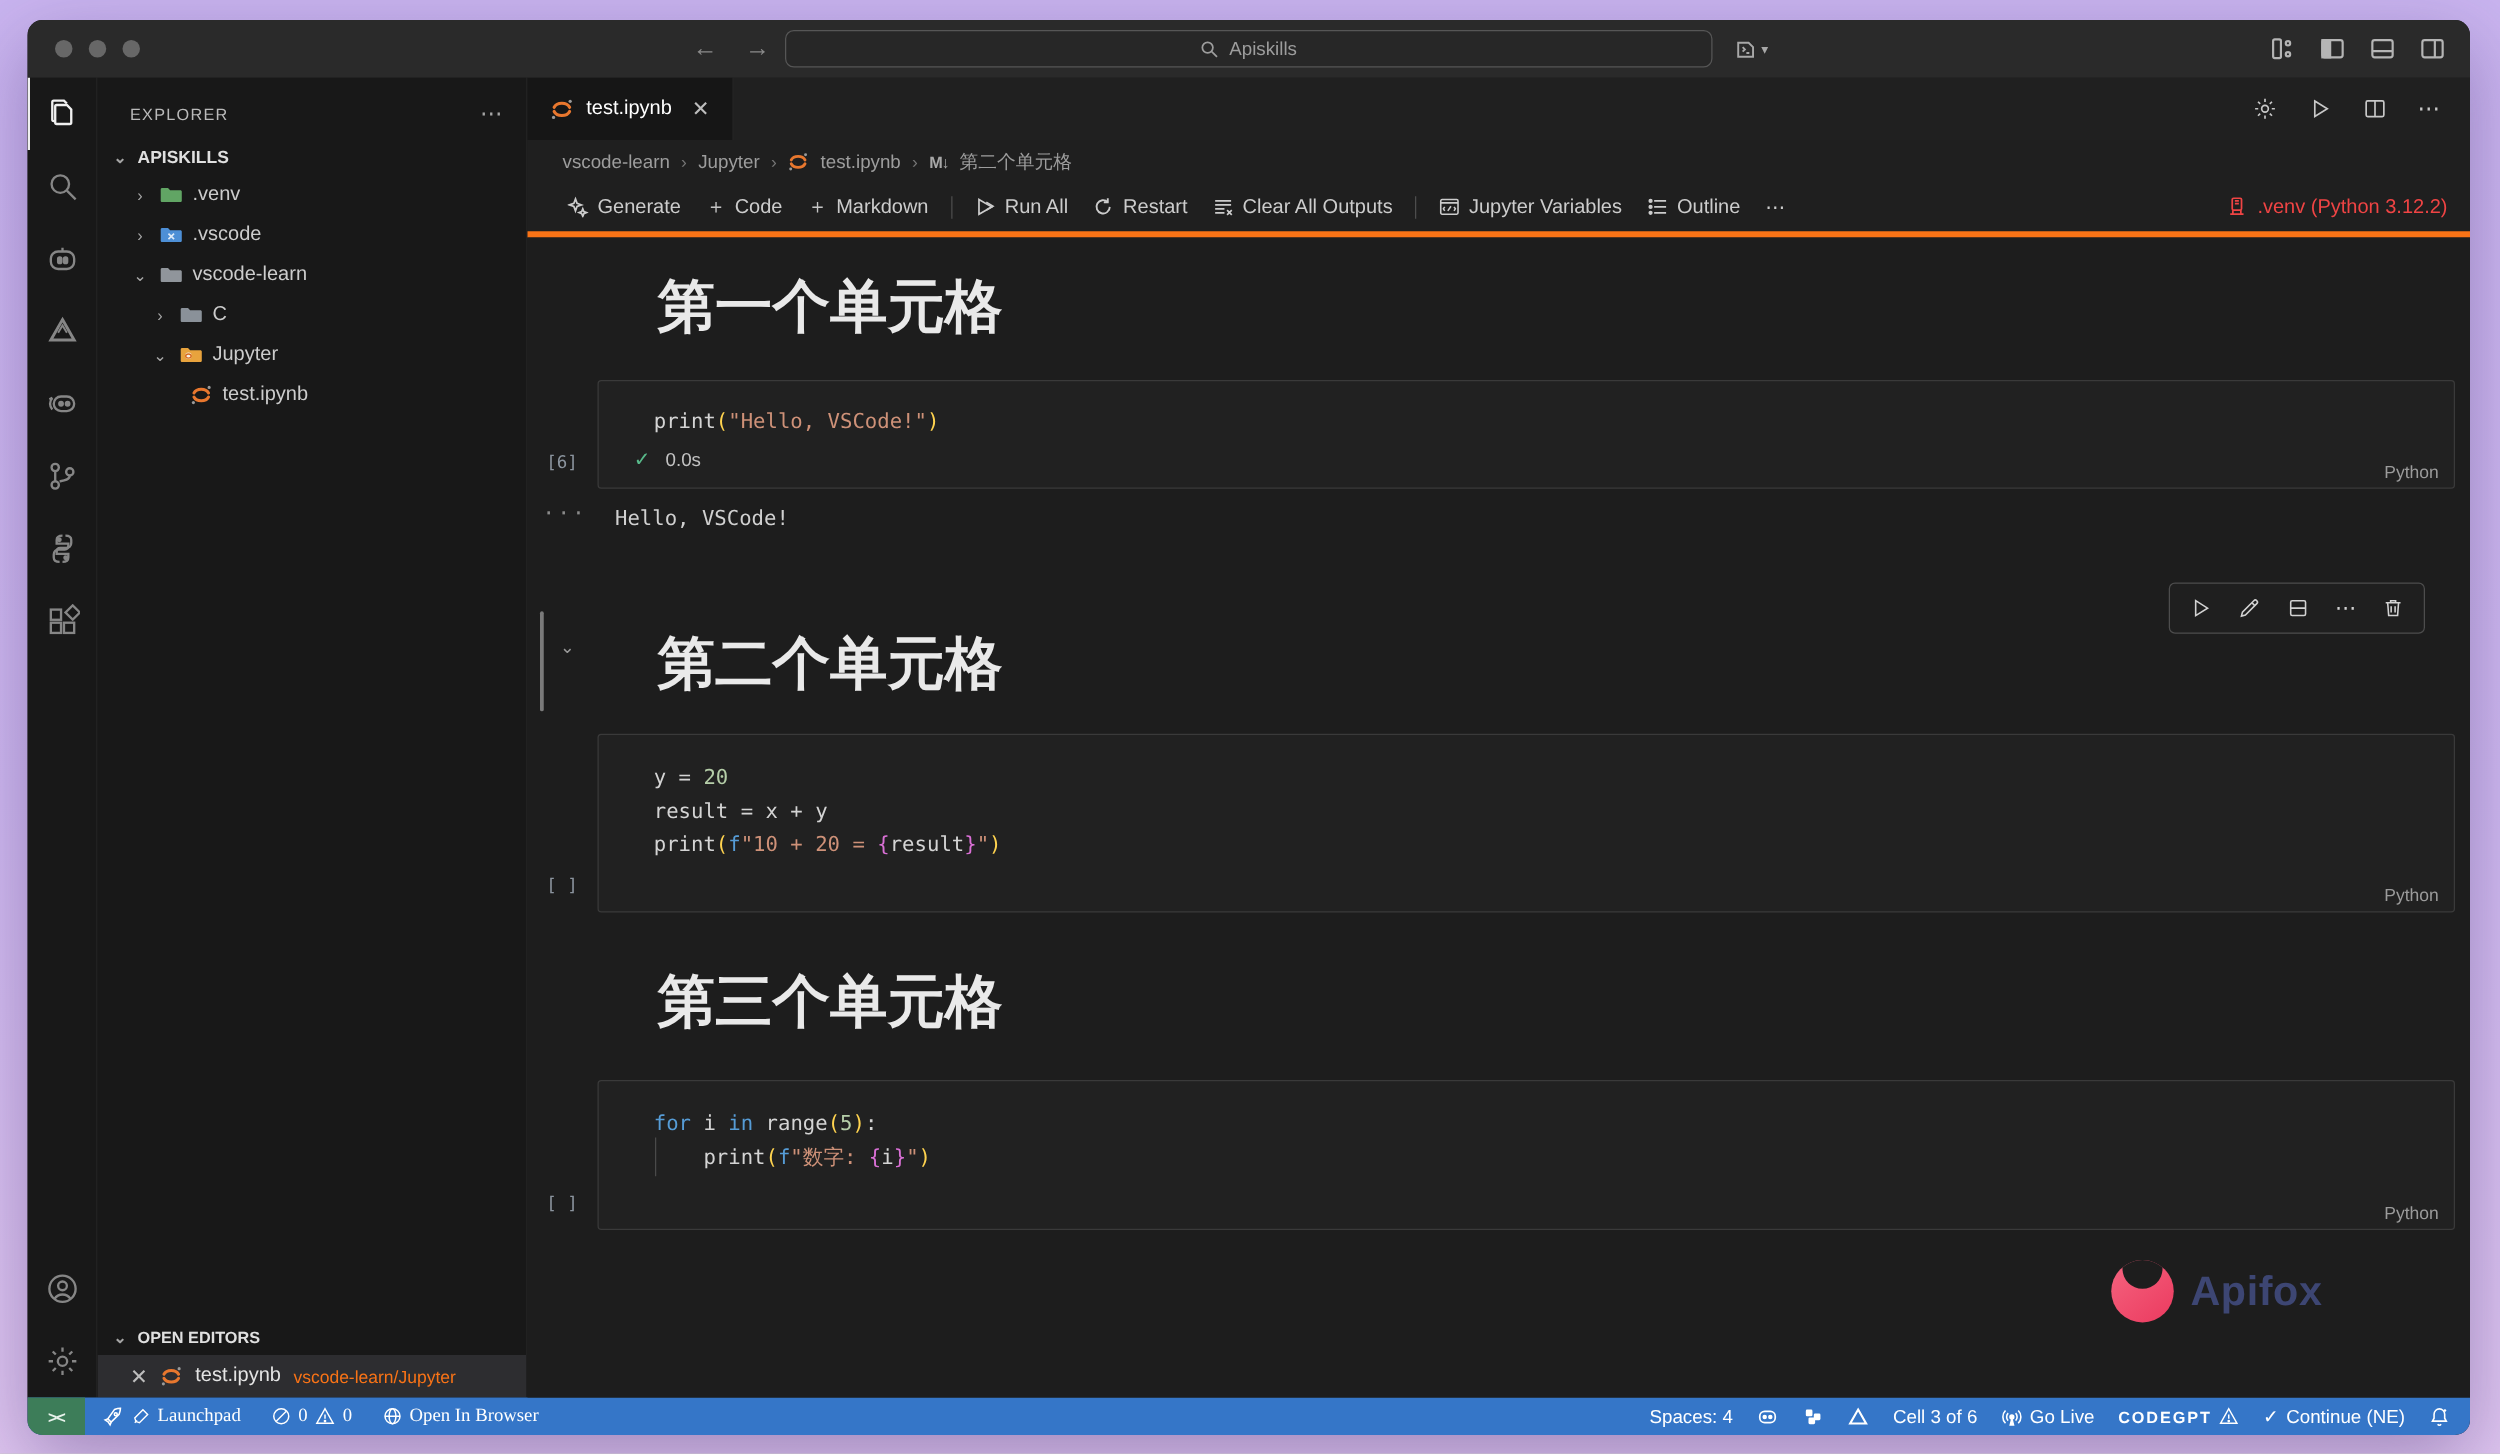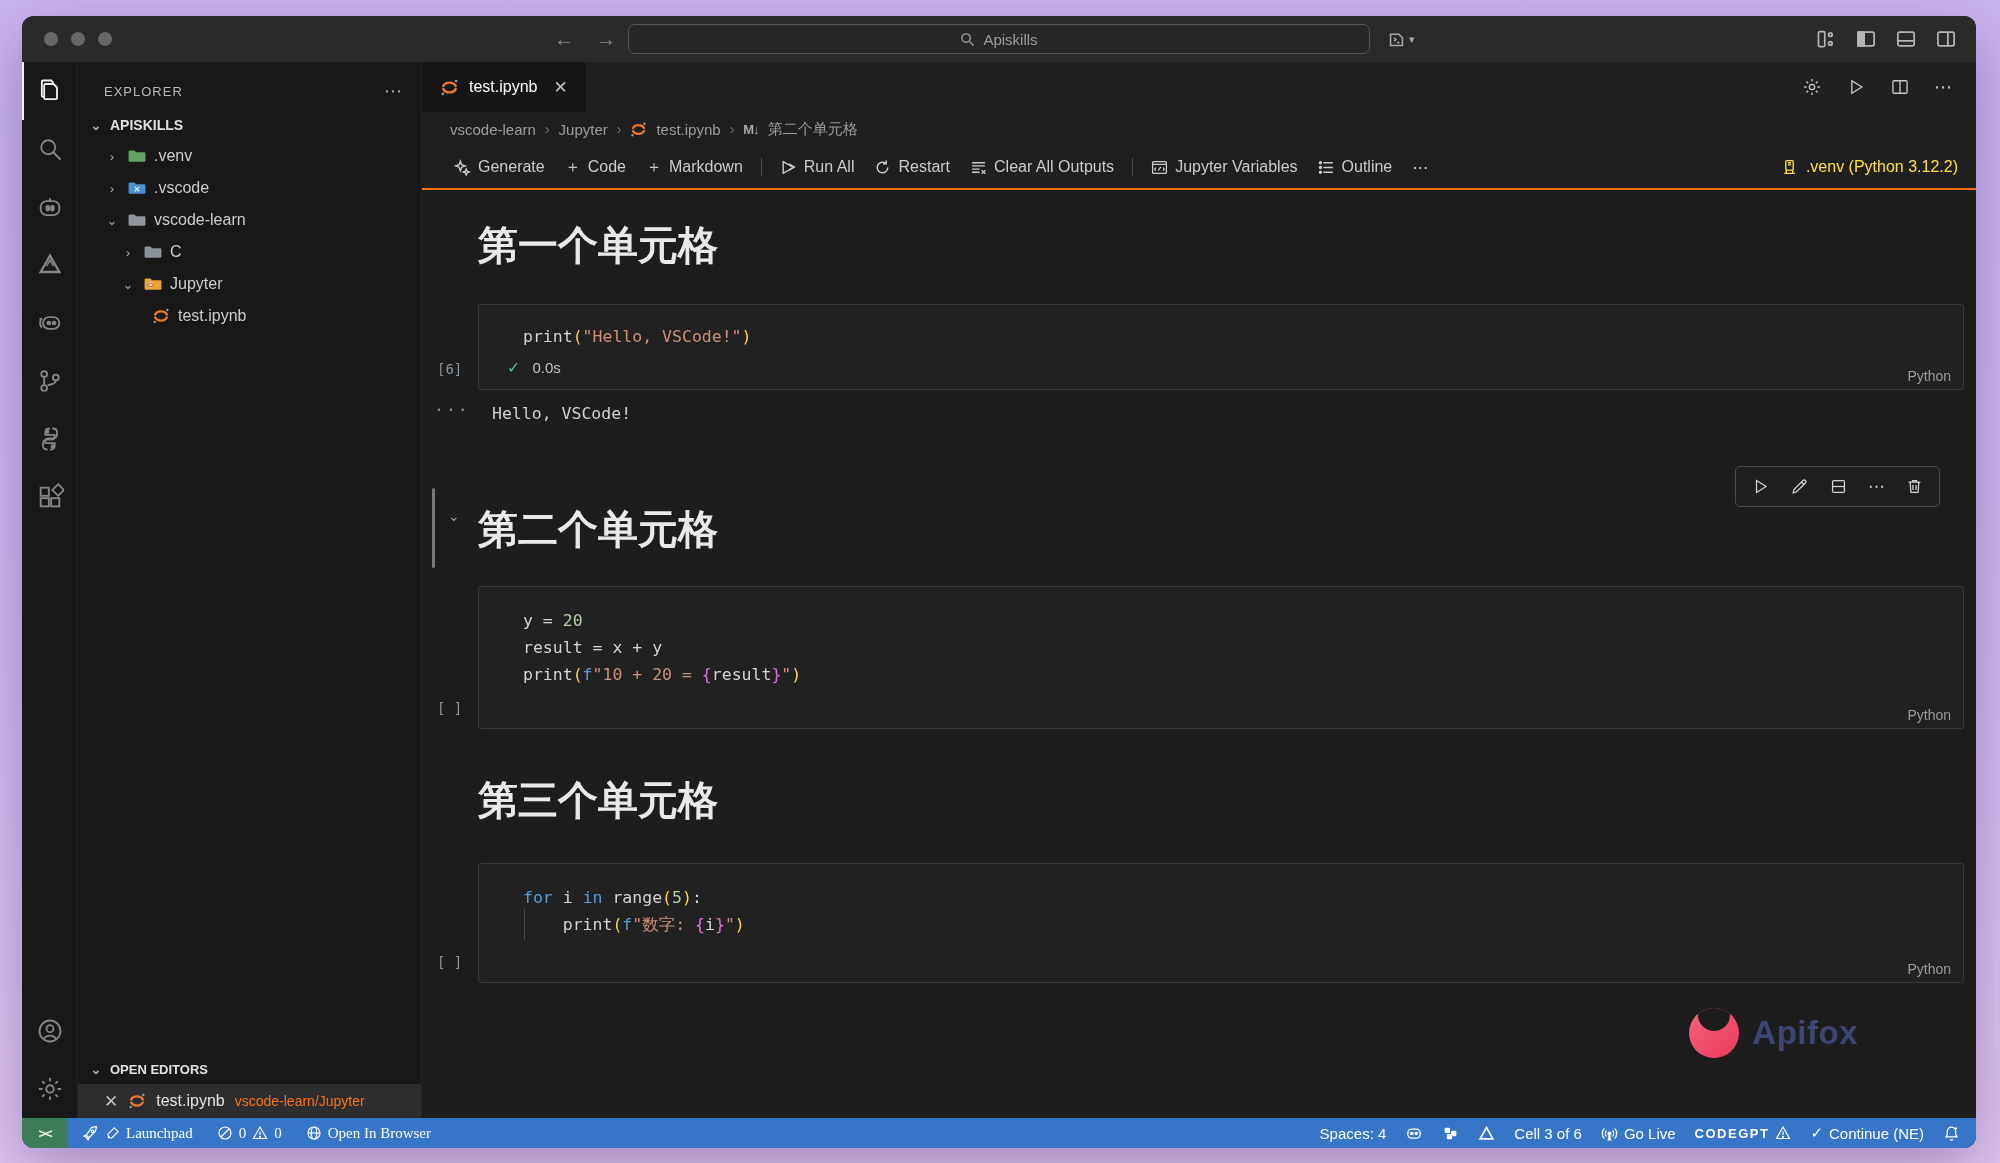--- a/index.html
+++ b/index.html
@@ -58,30 +58,30 @@
     font-size:16px; color:#ffffff; border-right:1px solid #262626; }
   .tab .close-x { margin-left:6px; }
   .tab-actions { margin-left:auto; display:flex; align-items:center; gap:24px;
     padding-right:24px; color:#c8c8c8; }
   .breadcrumbs { height:34px; display:flex; align-items:center; gap:9px; padding-left:28px;
     font-size:15px; color:#9d9d9d; flex:none; }
   .bc-sep { color:#767676; font-size:14px; }
   .md-glyph { font-size:13px; font-weight:bold; color:#a8a8a8; letter-spacing:-1px; }
 
   .nbtoolbar { height:44px; display:flex; align-items:center; padding:0 18px 0 22px;
-    border-bottom:2px solid #f97316; color:#cccccc; font-size:16px; flex:none; }
+    border-bottom:5px solid #f97316; color:#cccccc; font-size:16px; flex:none; }
   .ntb-btn { display:flex; align-items:center; gap:7px; padding:0 10px; height:30px; border-radius:5px; }
   .ntb-div { width:1px; height:18px; background:#4d4d4d; margin:0 8px; }
-  .ntb-kernel { margin-left:auto; display:flex; align-items:center; gap:8px; color:#fde047; }
+  .ntb-kernel { margin-left:auto; display:flex; align-items:center; gap:8px; color:#ef4444; }
   .icon-gray { color:#c5c5c5; }
 
   
   .nb { flex:1; position:relative; overflow:hidden; background:#1d1d1d;
     padding:0 12px 0 56px; }
-  .md-heading { font-size:40px; font-weight:600; color:#e9e9e9; line-height:58px; }
+  .md-heading { font-size:46px; font-weight:600; color:#e9e9e9; line-height:58px;margin-left:48px; }
   .md1 { margin-top:26px; }
   .md2wrap { position:relative; margin-top:72px; }
   .focus-bar { position:absolute; left:-46px; top:-12px; width:3px; height:80px;
     background:#7a7a7a; border-radius:2px; }
   .md-chev { position:absolute; left:-30px; top:8px; color:#9a9a9a; font-size:14px; }
   .md3 { margin-top:42px; }
 
   .codecell { position:relative; margin-top:30px; background:#212121;
     border:1px solid #3a3a3a; border-radius:3px;
     font-family:"DejaVu Sans Mono", monospace; font-size:16.5px; color:#d4d4d4; }

